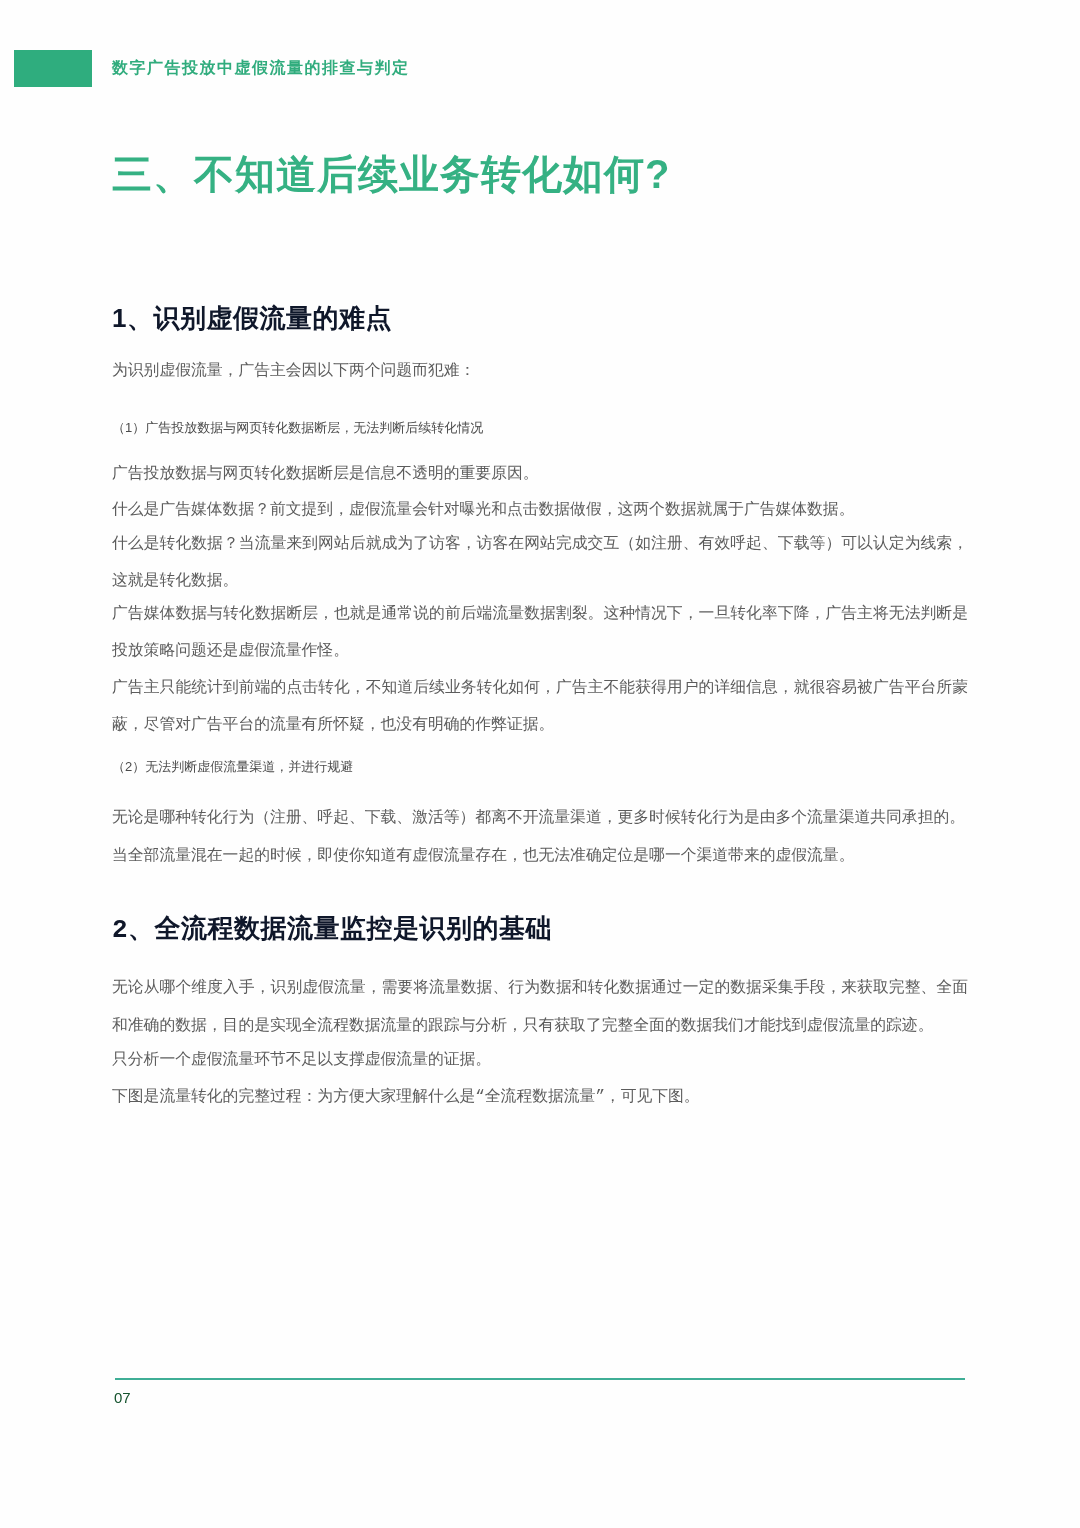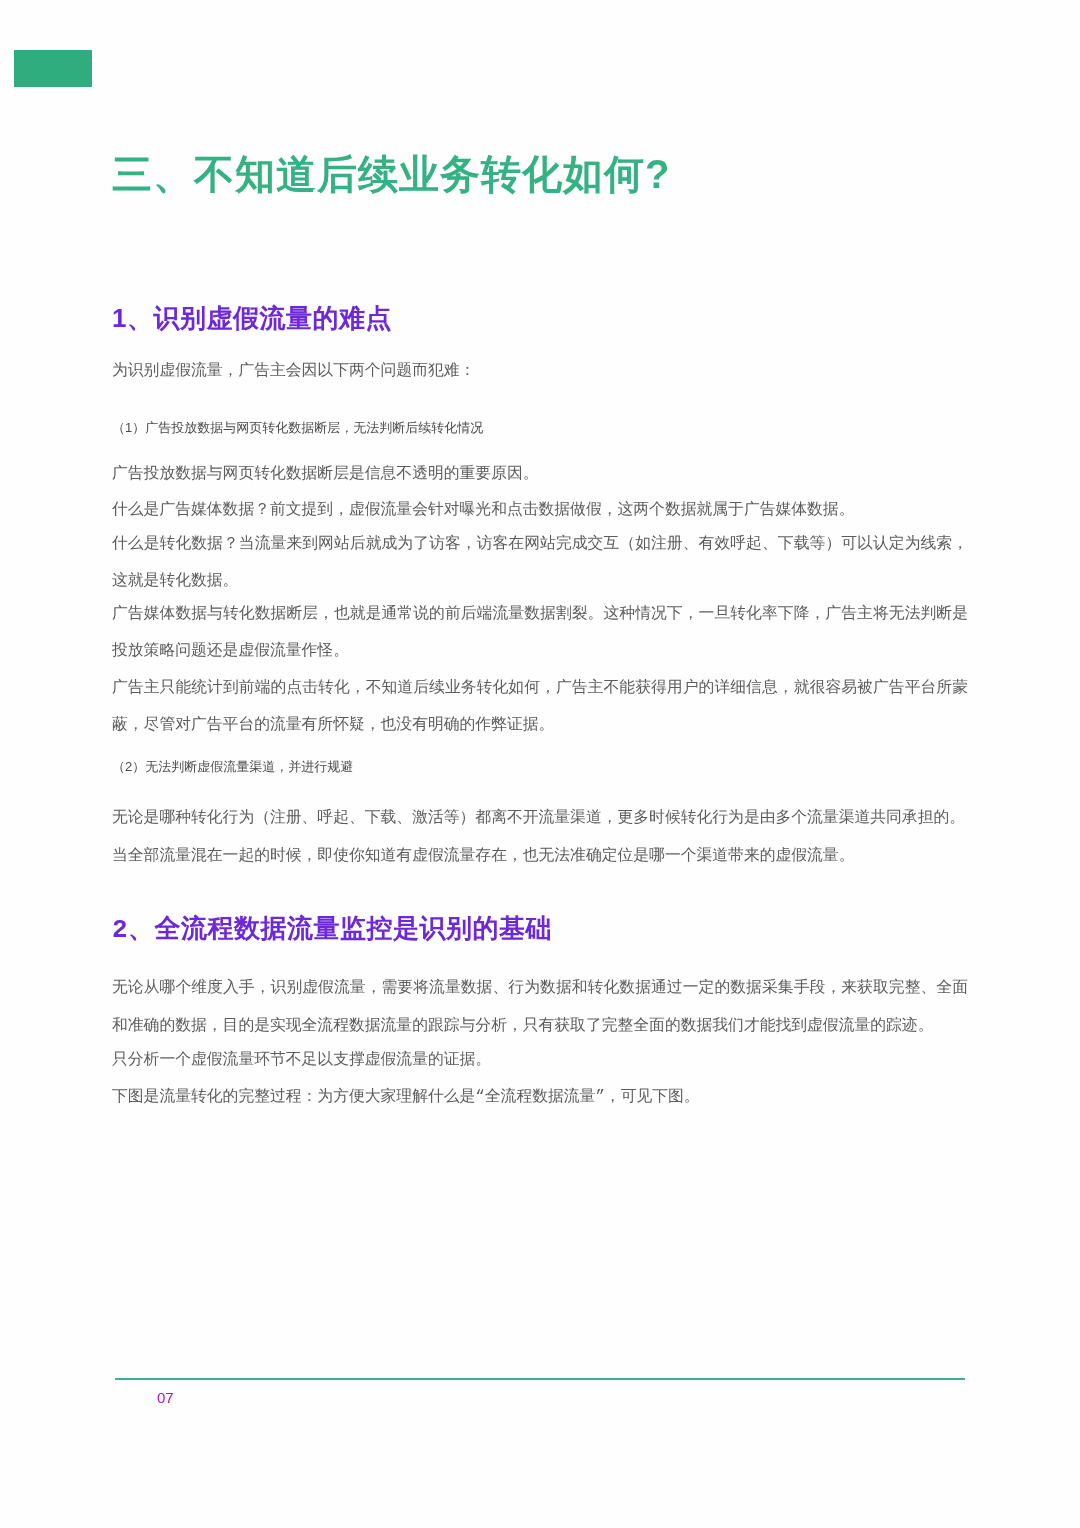--- a/index.html
+++ b/index.html
@@ -50,21 +50,21 @@
     top: 150px;
     font-size: 40px;
     font-weight: 700;
     color: #35b183;
     line-height: 48px;
     letter-spacing: 1px;
   }
   .section-heading {
     font-size: 26px;
     font-weight: 700;
-    color: #6d28d9;
+    color: #0f172a;
     line-height: 36px;
     letter-spacing: 0.5px;
   }
   .sub-heading {
     font-size: 13px;
     font-weight: 400;
     color: #4a4a4a;
     line-height: 30px;
   }
   .para {
@@ -95,31 +95,31 @@
     top: 1378px;
     width: 850px;
     height: 0;
     border-top: 2px solid #3fae96;
   }
   .page-number {
     position: absolute;
     left: 114px;
     top: 1387px;
     font-size: 15px;
-    color: #a21caf;
+    color: #14532d;
     line-height: 22px;
-    margin-left: 43px;
   }
 </style>
 </head>
 <body>
 
 <div class="page">
 
   <div class="accent-block"></div>
+  <div class="doc-title">数字广告投放中虚假流量的排查与判定</div>
 
   <div class="content">
 
     <h1 class="page-title">三、不知道后续业务转化如何?</h1>
 
     <h2 class="section-heading h2-1">1、识别虚假流量的难点</h2>
 
     <p class="para p-intro">为识别虚假流量，广告主会因以下两个问题而犯难：</p>
 
     <h3 class="sub-heading h3-1">（1）广告投放数据与网页转化数据断层，无法判断后续转化情况</h3>

